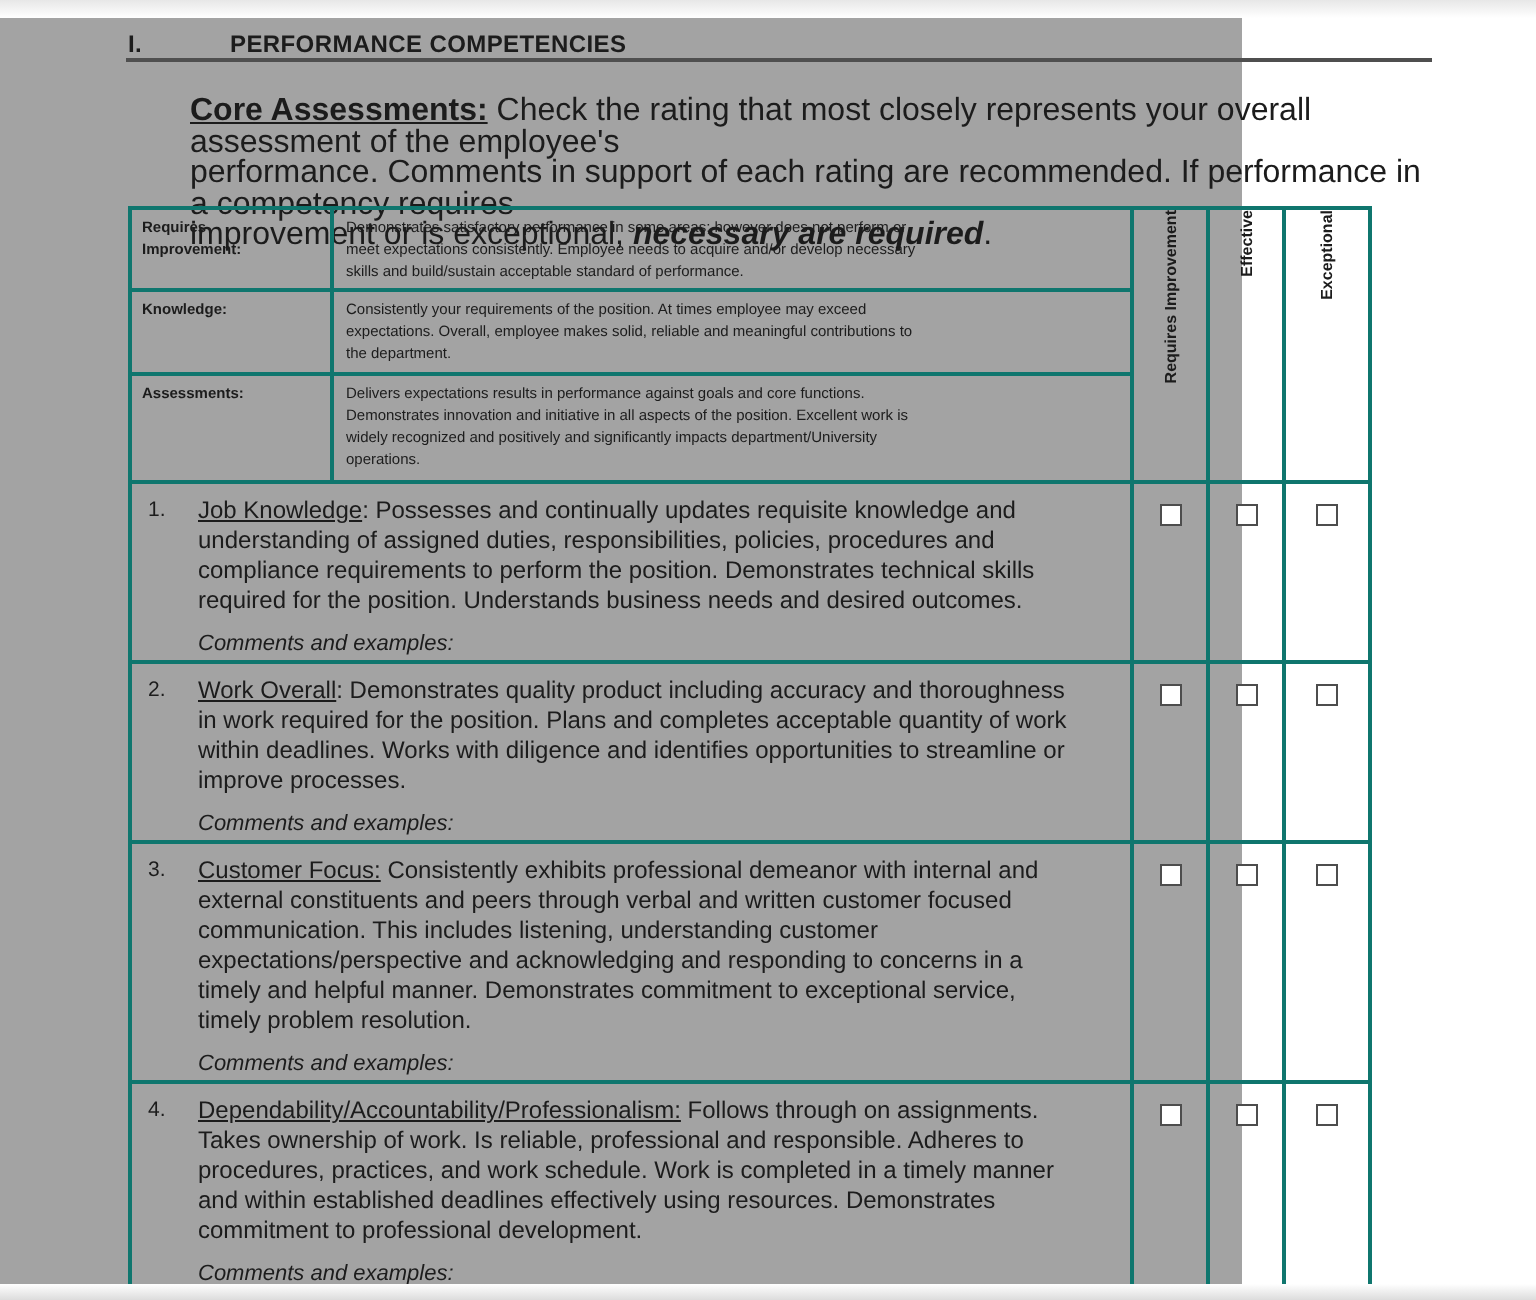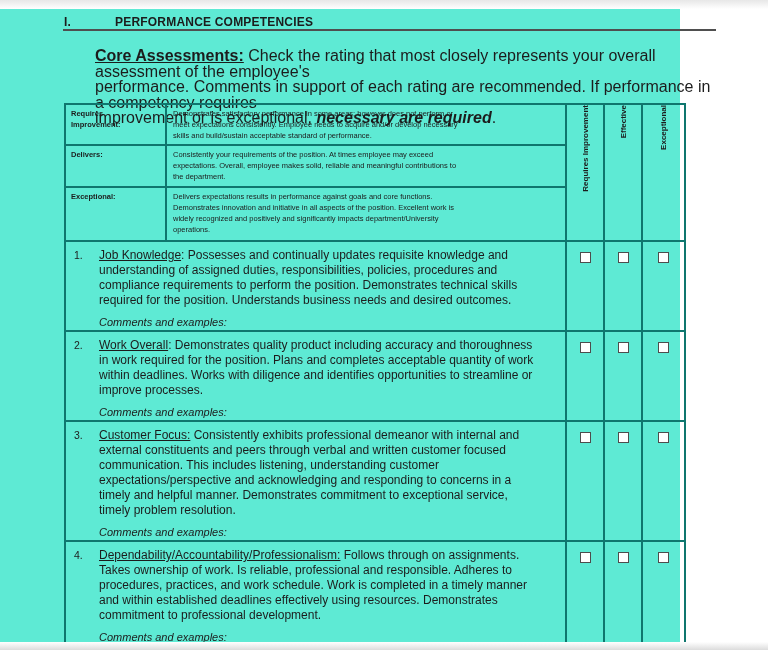--- a/index.html
+++ b/index.html
@@ -3,21 +3,21 @@
 <meta charset="utf-8">
 <style>
   * { margin: 0; padding: 0; box-sizing: border-box; }
   html, body {
     width: 768px; height: 650px;
     background: #ffffff;
     font-family: "Liberation Sans", "DejaVu Sans", sans-serif;
     color: #1c1c1c;
     overflow: hidden;
   }
-  .page { position: relative; width: 680px; height: 650px; background: #5eead4; }
+  .page { position: relative; width: 621px; height: 650px; background: #a3a3a3; }
 
   .top-strip { position: absolute; top: 0; left: 0; width: 768px; height: 9px;
     background: linear-gradient(#e7e7e7, #ffffff); }
   .bottom-strip { position: absolute; bottom: 0; left: 0; width: 768px; height: 8px;
     background: linear-gradient(#ffffff, #dcdcdc); }
 
   .heading { position: absolute; left: 64px; top: 15px; font-size: 12px; font-weight: bold;
     letter-spacing: 0.2px; white-space: nowrap; }
   .heading .num { display: inline-block; width: 51px; }
   .rule { position: absolute; left: 63px; top: 29px; width: 653px; height: 2px; background: #4f4f4f; }
@@ -83,27 +83,27 @@
             <div class="vert">Requires Improvement</div>
           </td>
       <td class="vert-cell" rowspan="3">
             <div class="vert">Effective</div>
           </td>
       <td class="vert-cell" rowspan="3">
             <div class="vert">Exceptional</div>
           </td>
     </tr>
     <tr style="height:42px">
-      <td class="def-label">Delivers:</td>
+      <td class="def-label">Knowledge:</td>
       <td class="def-text">Consistently your requirements of the position. At times employee may exceed
 expectations. Overall, employee makes solid, reliable and meaningful contributions to
 the department.</td>
     </tr>
     <tr style="height:54px">
-      <td class="def-label">Exceptional:</td>
+      <td class="def-label">Assessments:</td>
       <td class="def-text">Delivers expectations results in performance against goals and core functions.
 Demonstrates innovation and initiative in all aspects of the position. Excellent work is
 widely recognized and positively and significantly impacts department/University
 operations.</td>
     </tr>
 
     <tr style="height:90px">
       <td class="item-cell" colspan="2">
         <div class="item-body">
           <span class="item-num">1.</span>

